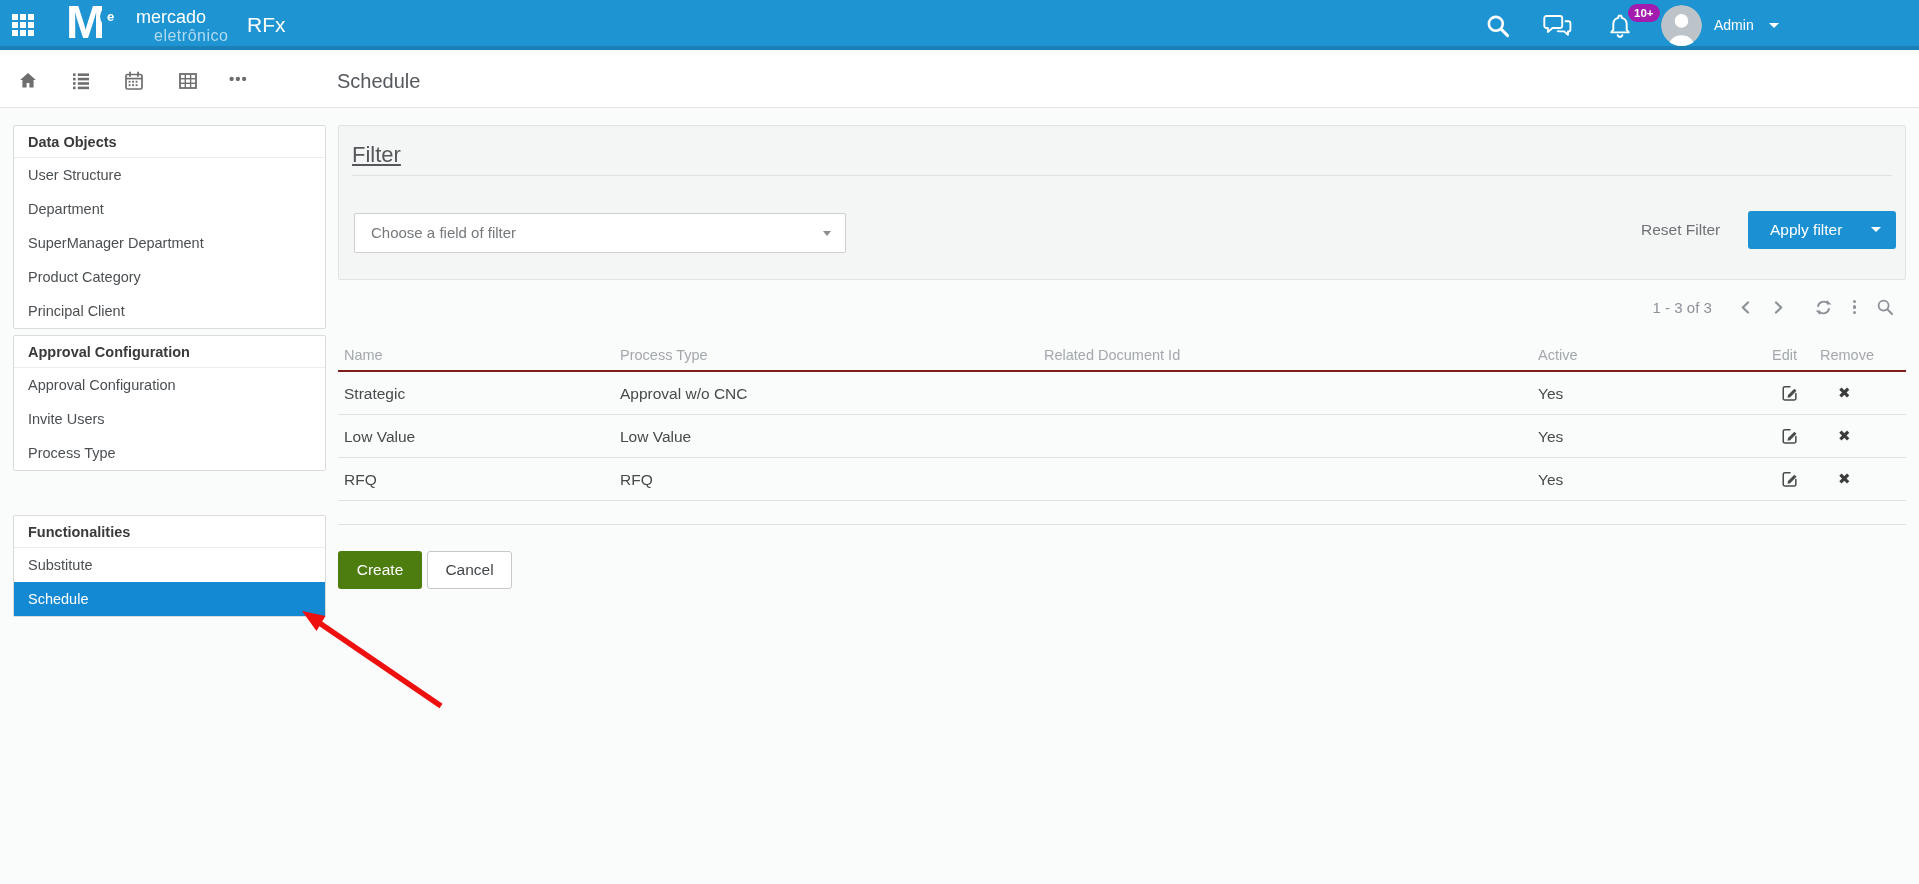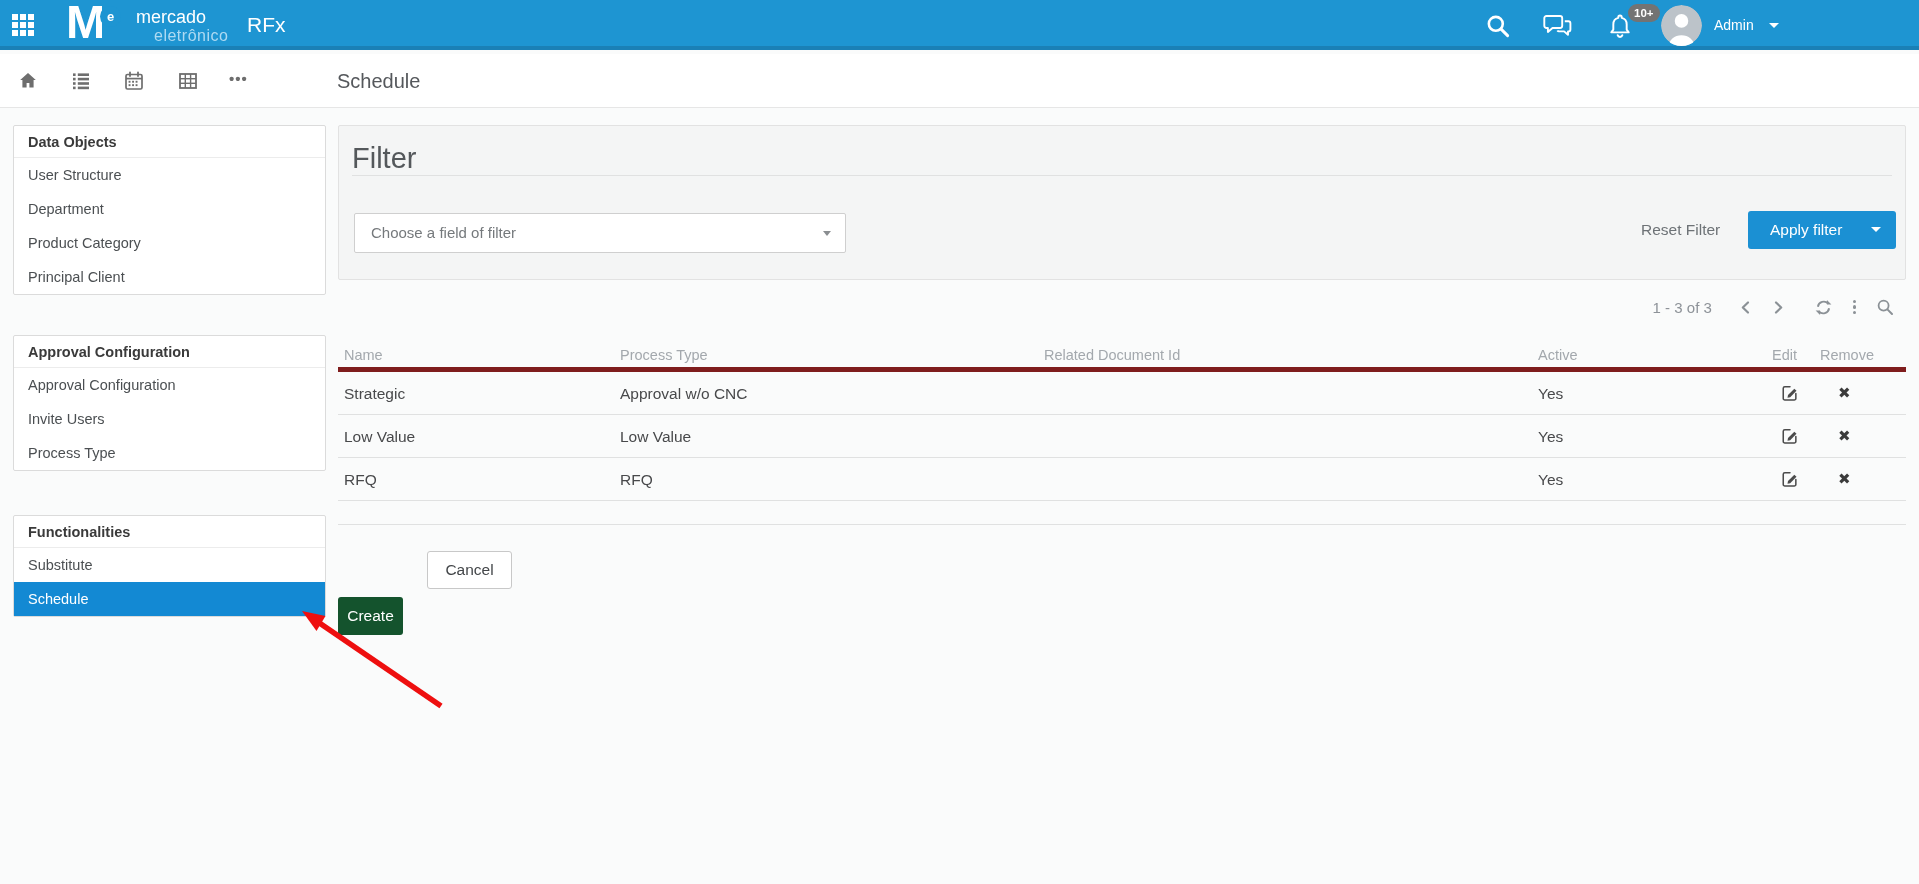--- a/index.html
+++ b/index.html
@@ -17,21 +17,21 @@
   .logo-m { position:absolute; left:0; top:-3px; color:#fff; font-weight:bold;
     font-size:47px; line-height:50px; }
   .logo-e { position:absolute; left:34px; top:6px; width:21px; height:21px;
     border-radius:50%; background:#1e95d2; color:#fff; font-weight:bold;
     font-size:13px; text-align:center; line-height:21px; }
   .brand-text { position:absolute; left:70px; top:7px; }
   .brand-top { color:#fff; font-weight:normal; font-size:18px; line-height:20px; }
   .brand-bottom { color:#aeda f2; color:#aedaf2; font-size:16px; line-height:17px; letter-spacing:.5px;margin-left:18px; }
   .app-name { position:absolute; left:247px; top:0; color:#fff; font-size:21px; line-height:50px; }
   .nav-icon { position:absolute; top:12px; cursor:pointer; }
-  .badge { position:absolute; left:1628px; top:4px; background:#737373; color:#fff;
+  .badge { position:absolute; left:1628px; top:4px; background:#a21caf; color:#fff;
     font-size:11.5px; font-weight:bold; line-height:18px; padding:0 6px;
     border-radius:9px; }
   .avatar { position:absolute; left:1661px; top:5px; width:41px; height:41px;
     border-radius:50%; overflow:hidden; cursor:pointer; }
   .user-name { position:absolute; left:1714px; top:0; color:#fff; font-size:14px;
     line-height:50px; cursor:pointer; }
   .user-caret { position:absolute; left:1769px; top:23px; width:0; height:0;
     border-left:5px solid transparent; border-right:5px solid transparent;
     border-top:5px solid #fff; cursor:pointer; }
 
@@ -49,21 +49,21 @@
     border:1px solid #dbdbdb; border-radius:2px; }
   .panel-header { height:32px; line-height:32px; padding-left:14px; font-size:14.5px;
     font-weight:bold; color:#3a3a3a; border-bottom:1px solid #ececec; }
   .panel-item { height:34px; line-height:34px; padding-left:14px; font-size:14.5px;
     color:#4b4f52; cursor:pointer; }
   .panel-item.selected { background:#1389d3; color:#fff; }
 
   
   .filter-card { position:absolute; left:338px; top:125px; width:1568px; height:155px;
     background:#f4f5f5; border:1px solid #e2e2e2; border-radius:2px; }
-  .filter-title { position:absolute; left:13px; top:16px; font-size:29px; color:#54585b; }
+  .filter-title { position:absolute; left:13px; top:16px; font-size:22px; color:#54585b;text-decoration:underline; }
   .filter-rule { position:absolute; left:13px; right:13px; top:49px; height:1px; background:#e0e1e1; }
   .filter-select { position:absolute; left:15px; top:87px; width:492px; height:40px;
     background:#fff; border:1px solid #cfcfcf; border-radius:2px; cursor:pointer; }
   .filter-select .ph { position:absolute; left:16px; top:0; line-height:38px;
     font-size:15px; color:#75797c; }
   .filter-select .caret { position:absolute; right:14px; top:17px; width:0; height:0;
     border-left:4.5px solid transparent; border-right:4.5px solid transparent;
     border-top:5px solid #8a8e91; }
   .reset-link { position:absolute; left:1302px; top:85px; height:38px; line-height:38px;
     font-size:15.5px; color:#6d7276; cursor:pointer; }
@@ -80,36 +80,36 @@
   .pagebar .range { color:#8d9298; font-size:15px; }
   .pg-btn { border:none; background:none; cursor:pointer; padding:0; display:flex; align-items:center; }
   .kebab { display:flex; flex-direction:column; gap:2.5px; }
   .kebab span { width:3.2px; height:3.2px; border-radius:50%; background:#8b9196; }
 
   
   .grid-table { position:absolute; left:338px; top:338px; width:1568px; }
   .trow { display:grid; grid-template-columns:276px 424px 494px 228px 60px 86px;
     border-bottom:1px solid #e0e1e1; }
   .thead-row { height:34px; line-height:34px; font-size:14.5px; color:#a3a8ad;
-    border-bottom:5px solid #7f1d1d; }
+    border-bottom:2px solid #7f1d1d; }
   .tbody-row { height:43px; line-height:43px; font-size:15.5px; color:#48494b; }
   .tfoot-strip { height:24px; border-bottom:1px solid #e0e1e1; }
   .cell { padding-left:6px; overflow:hidden; white-space:nowrap; }
   .cell.edit-h { padding-left:12px; }
   .cell.remove-h { padding-left:0; }
   .icon-cell { display:flex; align-items:center; justify-content:center; }
   .remove-cell { display:flex; align-items:center; padding-left:18px; }
   .edit-btn, .remove-btn { background:none; border:none; cursor:pointer; padding:0;
     display:flex; align-items:center; }
   .remove-btn { color:#3b3b3b; font-size:15px; font-weight:bold; font-family:inherit; }
 
   
-  .create-btn { position:absolute; left:338px; top:551px; width:65px; height:38px;
-    background:#14532d; color:#fff; border:none; border-radius:3px; font-size:15.5px;
-    font-family:inherit; cursor:pointer;margin-top:46px; }
+  .create-btn { position:absolute; left:338px; top:551px; width:84px; height:38px;
+    background:#4d7c0f; color:#fff; border:none; border-radius:3px; font-size:15.5px;
+    font-family:inherit; cursor:pointer; }
   .cancel-btn { position:absolute; left:427px; top:551px; width:85px; height:38px;
     background:#fff; color:#434649; border:1px solid #c8c8c8; border-radius:3px;
     font-size:15.5px; font-family:inherit; cursor:pointer; }
 
   .arrow-overlay { position:absolute; left:0; top:0; pointer-events:none; }
 </style>
 </head>
 <body>
 
 <div class="navbar">
@@ -200,20 +200,21 @@
     <line x1="3" y1="13.3" x2="19" y2="13.3" stroke="#6e6e6e" stroke-width="1.4"></line>
   </svg>
   <div class="tb-more">•••</div>
   <div class="page-title">Schedule</div>
 </div>
 
 <div class="panel" style="top:125px">
   <div class="panel-header">Data Objects</div>
   <div class="panel-item">User Structure</div>
   <div class="panel-item">Department</div>
+  <div class="panel-item">SuperManager Department</div>
   <div class="panel-item">Product Category</div>
   <div class="panel-item">Principal Client</div>
 </div>
 
 <div class="panel" style="top:335px">
   <div class="panel-header">Approval Configuration</div>
   <div class="panel-item">Approval Configuration</div>
   <div class="panel-item">Invite Users</div>
   <div class="panel-item">Process Type</div>
 </div>

